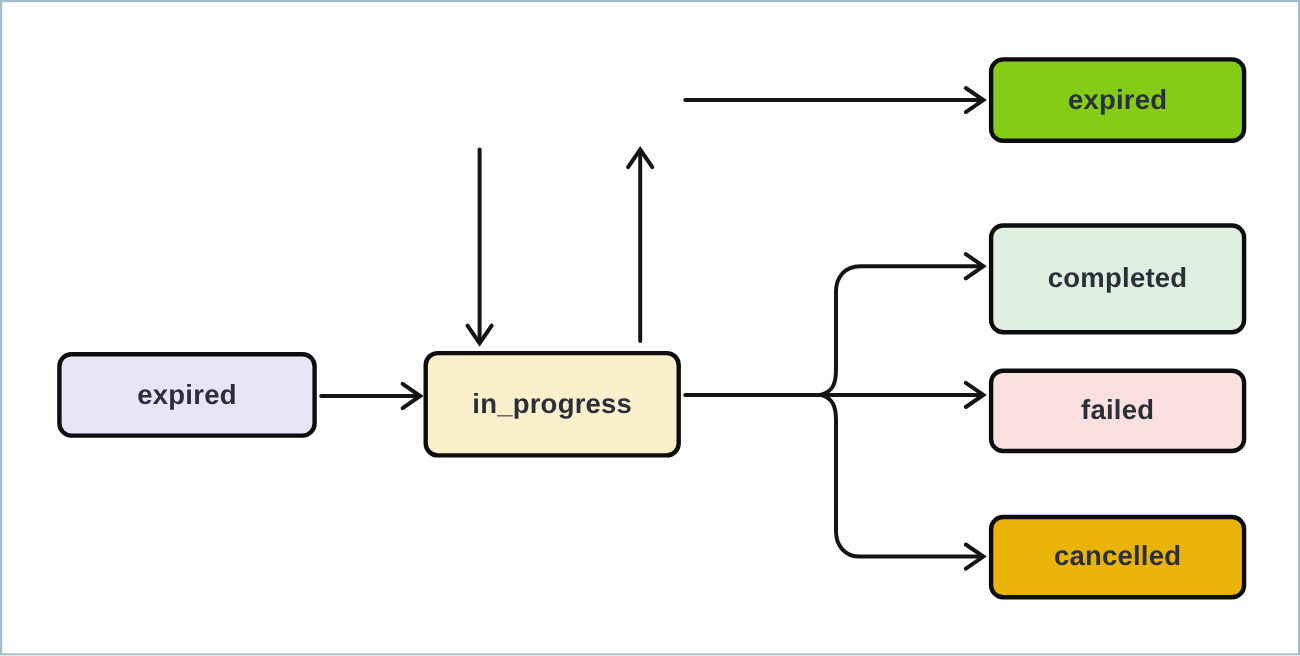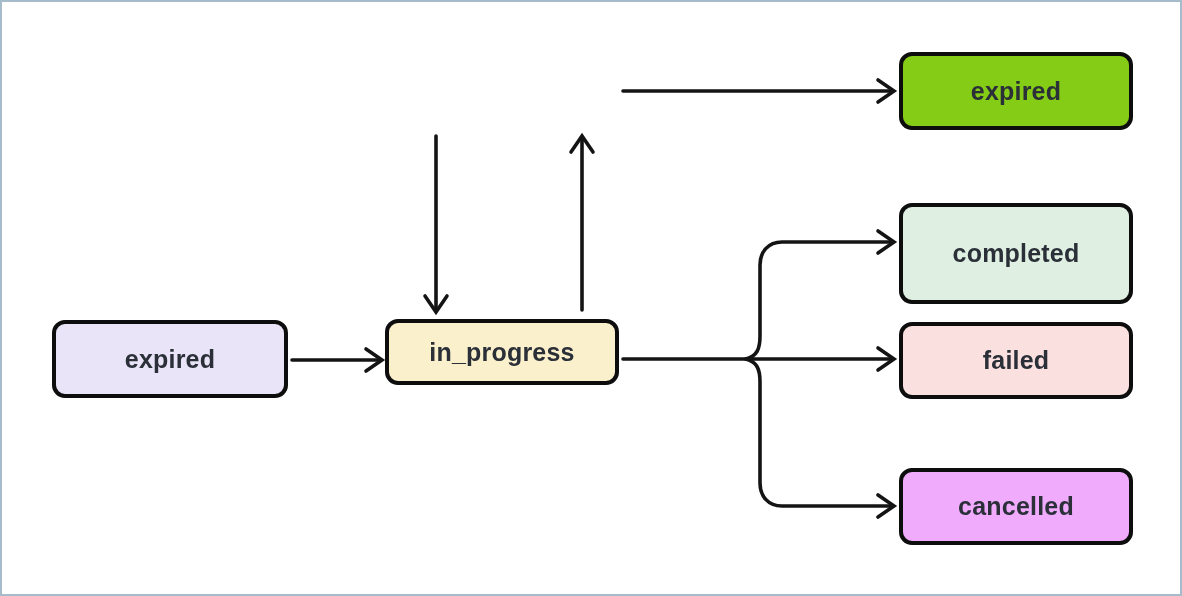--- a/index.html
+++ b/index.html
@@ -42,24 +42,24 @@
     border: 4px solid #0d0d0d;
     border-radius: 13px;
     font-size: 25px;
     font-weight: 700;
     color: #2a2f38;
     letter-spacing: 0.2px;
     background: #fff;
   }
   .node--created         { left: 50px;  top: 318px; width: 236px; height: 78px; }
   .node--requires_action { left: 383px; top: 50px;  width: 234px; height: 78px; }
-  .node--in_progress     { left: 383px; top: 317px; width: 234px; height: 66px; }
+  .node--in_progress     { left: 383px; top: 317px; width: 234px; height: 97px; }
   .node--expired         { left: 897px; top: 50px;  width: 234px; height: 78px; }
   .node--completed       { left: 897px; top: 201px; width: 234px; height: 101px; }
-  .node--failed          { left: 897px; top: 320px; width: 234px; height: 77px; }
+  .node--failed          { left: 897px; top: 333px; width: 234px; height: 77px; }
   .node--cancelled       { left: 897px; top: 466px; width: 234px; height: 77px; }
 </style>
 </head>
 <body>
 
 <div class="canvas">
 
   <svg class="edge-layer" viewBox="0 0 1182 596" xmlns="http://www.w3.org/2000/svg">
 
     <g>
@@ -102,15 +102,15 @@
 
 
   <div class="node node--in_progress" style="background: rgb(250, 240, 204);">in_progress</div>
 
   <div class="node node--expired" style="background: #84cc16;">expired</div>
 
   <div class="node node--completed" style="background: rgb(223, 240, 226);">completed</div>
 
   <div class="node node--failed" style="background: rgb(251, 224, 224);">failed</div>
 
-  <div class="node node--cancelled" style="background: #f0abfc; text-align: right;">cancelled</div>
+  <div class="node node--cancelled" style="background: #eab308; text-align: right;">cancelled</div>
 
 </div>
 
 </body></html>

